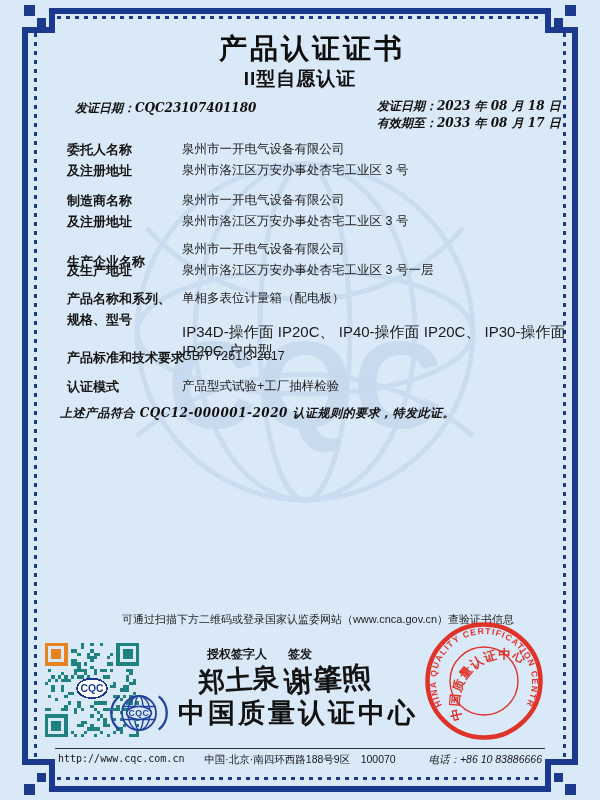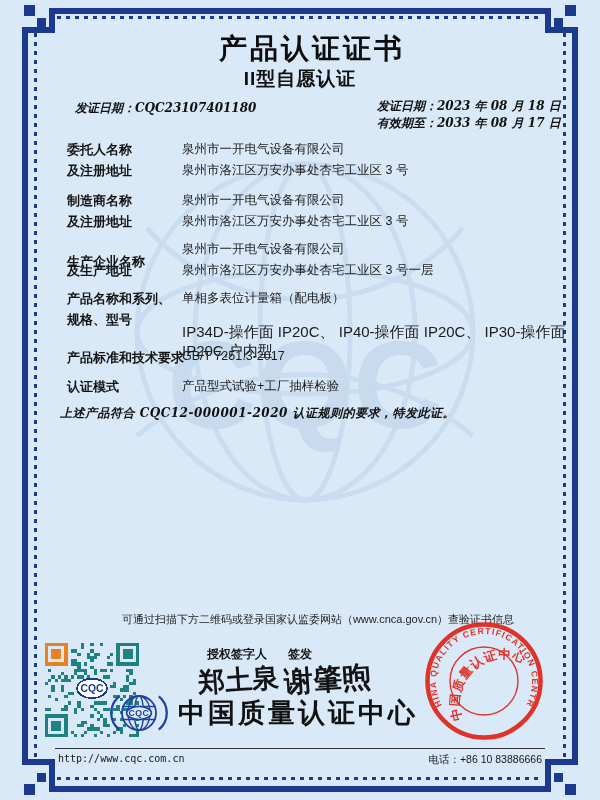--- a/index.html
+++ b/index.html
@@ -29,21 +29,21 @@
   .siglabel{font-size:12px;font-weight:bold;color:#151515;}
   .signame{font-family:"DejaVu Serif","Liberation Serif",serif;font-weight:bold;color:#141414;
            transform:rotate(-4deg);}
   .orgrow{left:108px;top:688px;height:50px;display:flex;align-items:center;}
   .orgname{font-size:27px;font-weight:bold;letter-spacing:3px;color:#111;margin-left:8px;}
   .seal{left:424px;top:621px;width:120px;height:120px;opacity:.92;}
   .rule{left:55px;top:748px;width:490px;height:1px;background:#33343a;}
   .footer{top:753px;font-size:10.5px;color:#16181c;}
   .f-web{left:58px;font-family:"DejaVu Sans Mono","Liberation Mono",monospace;font-size:10px;}
   .f-addr{left:0;width:100%;text-align:center;}
-  .f-phone{right:58px;}
+  .f-phone{right:58px;font-style:italic;}
 </style>
 </head>
 <body>
 
 <div class="cert">
 
   <svg class="abs wm" viewBox="0 0 420 380" aria-hidden="true">
     <g stroke="#b7cfe6" stroke-width="5" fill="none" opacity="0.8">
       <circle cx="210" cy="172" r="168"></circle>
       <ellipse cx="210" cy="172" rx="168" ry="62"></ellipse>
@@ -318,16 +318,17 @@
       <textPath href="#sealArcOuter" startOffset="50%" text-anchor="middle">CHINA QUALITY CERTIFICATION CENTRE</textPath>
     </text>
     <g transform="rotate(-42 60 60)">
       <text font-size="12.5" font-weight="bold" fill="#e02419" font-family="Liberation Sans, sans-serif" letter-spacing="1">
         <textPath href="#sealArcInner" startOffset="50%" text-anchor="middle">中国质量认证中心</textPath>
       </text>
     </g>
   </svg>
 
   <div class="abs rule"></div>
+  <div class="abs footer f-addr">中国·北京·南四环西路188号9区　100070</div>
   <div class="abs footer f-web">http://www.cqc.com.cn</div>
   <div class="abs footer f-phone">电话：+86 10 83886666</div>
 
 </div>
 
 </body></html>

